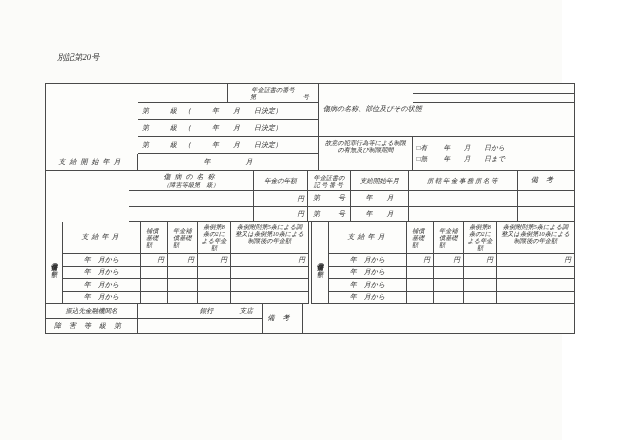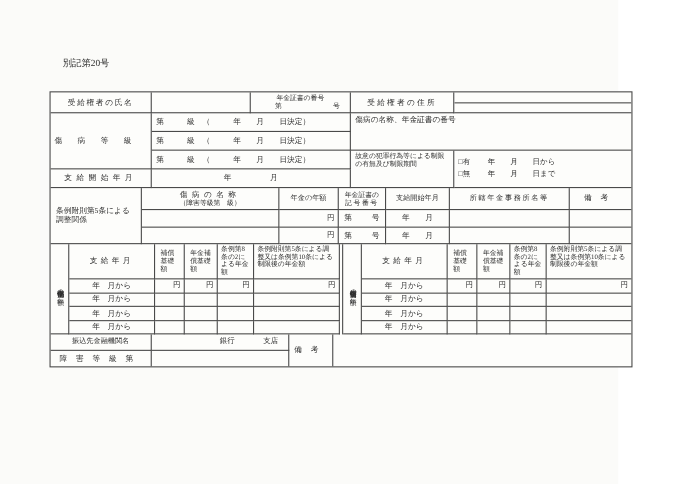--- a/index.html
+++ b/index.html
@@ -1,19 +1,20 @@
 <!DOCTYPE html>
 <html><head>
 <meta charset="utf-8">
 <style>
   html,body{margin:0;padding:0;}
   .page{
     position:relative; width:562px; height:440px;
     background:#fbfbf9; color:#2e2e2e;
     font-family:"Liberation Serif","DejaVu Serif",serif;
+    font-style:italic;
   }
   .doc-number{position:absolute;left:57px;top:52px;font-size:8.5px;}
   .title{position:absolute;left:0;top:70px;width:620px;text-align:center;
          font-size:10px;letter-spacing:7px;}
   .form{position:absolute;left:45px;top:83px;width:530px;
         border:1px solid #4a4a4a;background:#fdfdfb;box-sizing:border-box;}
   .sec{display:grid;}
   .s1{grid-template-columns:92px 90px 91px 94px 1fr;
       grid-template-rows:19px 17px 17px 17px 17px;}
   .s2{grid-template-columns:83px 125px 54px 43px 58px 109px 1fr;
@@ -23,21 +24,21 @@
   .ptL{width:263px;grid-template-columns:17px 78px 27px 30px 33px 1fr;}
   .ptR{flex:1;border-left:1px solid #4a4a4a;margin-left:2px;
        grid-template-columns:17px 78px 27px 30px 33px 1fr;}
   .s4{grid-template-columns:92px 125px 40px 1fr;grid-template-rows:15px 14px;}
   .c{border-right:1px solid #4a4a4a;border-bottom:1px solid #4a4a4a;
      display:flex;align-items:center;justify-content:center;
      font-size:7px;line-height:1.15;box-sizing:border-box;
      padding:0 2px;overflow:hidden;}
   .nbr{border-right:none;}
   .nbb{border-bottom:none;}
-  .al{justify-content:flex-start;text-align:left;}
+  .al{justify-content:flex-start;text-align:center;}
   .at{align-items:flex-start;}
   .f62{font-size:6.2px;line-height:7px;}
   .f65{font-size:6.5px;}
   .wrapb{display:block;word-break:break-all;padding:1px 3px;}
   .ls1{letter-spacing:1.5px;} .ls2{letter-spacing:2px;} .ls3{letter-spacing:3px;}
   .ls4{letter-spacing:4px;} .ls8{letter-spacing:8px;} .ls14{letter-spacing:14px;}
   .col{flex-direction:column;justify-content:center;}
   .vert{writing-mode:vertical-rl;text-orientation:upright;
         font-size:6.2px;line-height:1;letter-spacing:0;}
   .split{flex-direction:column;align-items:stretch;padding:0;}
@@ -53,62 +54,56 @@
 </style>
 </head>
 <body>
 
 <div class="page">
   <div class="doc-number">別記第20号</div>
 
   <div class="form">
 
     <div class="sec s1">
-      <div class="c ls1" style="grid-area:1/1/2/2">受給権者の氏名</div>
       <div class="c" style="grid-area:1/2/2/3"></div>
       <div class="c col f62" style="grid-area:1/3/2/4">
         <span>年金証書の番号</span>
         <span class="certline">
           <span>第</span>
           <span>号</span>
         </span>
       </div>
-      <div class="c ls2" style="grid-area:1/4/2/5">受給権者の住所</div>
       <div class="c nbr split" style="grid-area:1/5/2/6">
         <div></div>
         <div></div>
       </div>
 
-      <div class="c ls14" style="grid-area:2/1/5/2">傷病等級</div>
       <div class="c al" style="grid-area:2/2/3/4;padding-left:4px">第　　　級　（　　　年　　月　　日決定）</div>
       <div class="c al" style="grid-area:3/2/4/4;padding-left:4px">第　　　級　（　　　年　　月　　日決定）</div>
       <div class="c al" style="grid-area:4/2/5/4;padding-left:4px">第　　　級　（　　　年　　月　　日決定）</div>
 
-      <div class="c nbr al at" style="grid-area:2/4/4/6;padding:2px 4px">傷病の名称、年金証書の番号</div>
+      <div class="c nbr al at" style="grid-area:2/4/4/6;padding:2px 4px">傷病の名称、部位及びその状態</div>
 
       <div class="c al at f62" style="grid-area:4/4/6/5;padding:2px 4px">故意の犯罪行為等による制限の有無及び制限期間</div>
       <div class="c nbr col" style="grid-area:4/5/6/6;gap:3px">
         <span class="restline">
           <span>□有</span>
           <span class="from">年　　月　　日から</span>
         </span>
         <span class="restline">
           <span>□無</span>
           <span class="from">年　　月　　日まで</span>
         </span>
       </div>
 
       <div class="c ls4" style="grid-area:5/1/6/2">支給開始年月</div>
       <div class="c" style="grid-area:5/2/6/4">年　　　　　月</div>
     </div>
 
     <div class="sec s2">
-      <div class="c al" style="grid-area:1/1/4/2">
-          <span class="wrapb">条例附則第5条による調整関係</span>
-        </div>
       <div class="c col" style="grid-area:1/2/2/3">
         <span class="ls4">傷病の名称</span>
         <span class="f62">（障害等級第　級）</span>
       </div>
       <div class="c f65" style="grid-area:1/3/2/4">年金の年額</div>
       <div class="c col f62" style="grid-area:1/4/2/5">
         <span>年金証書の</span>
         <span class="ls1">記号番号</span>
       </div>
       <div class="c f65" style="grid-area:1/5/2/6">支給開始年月</div>

